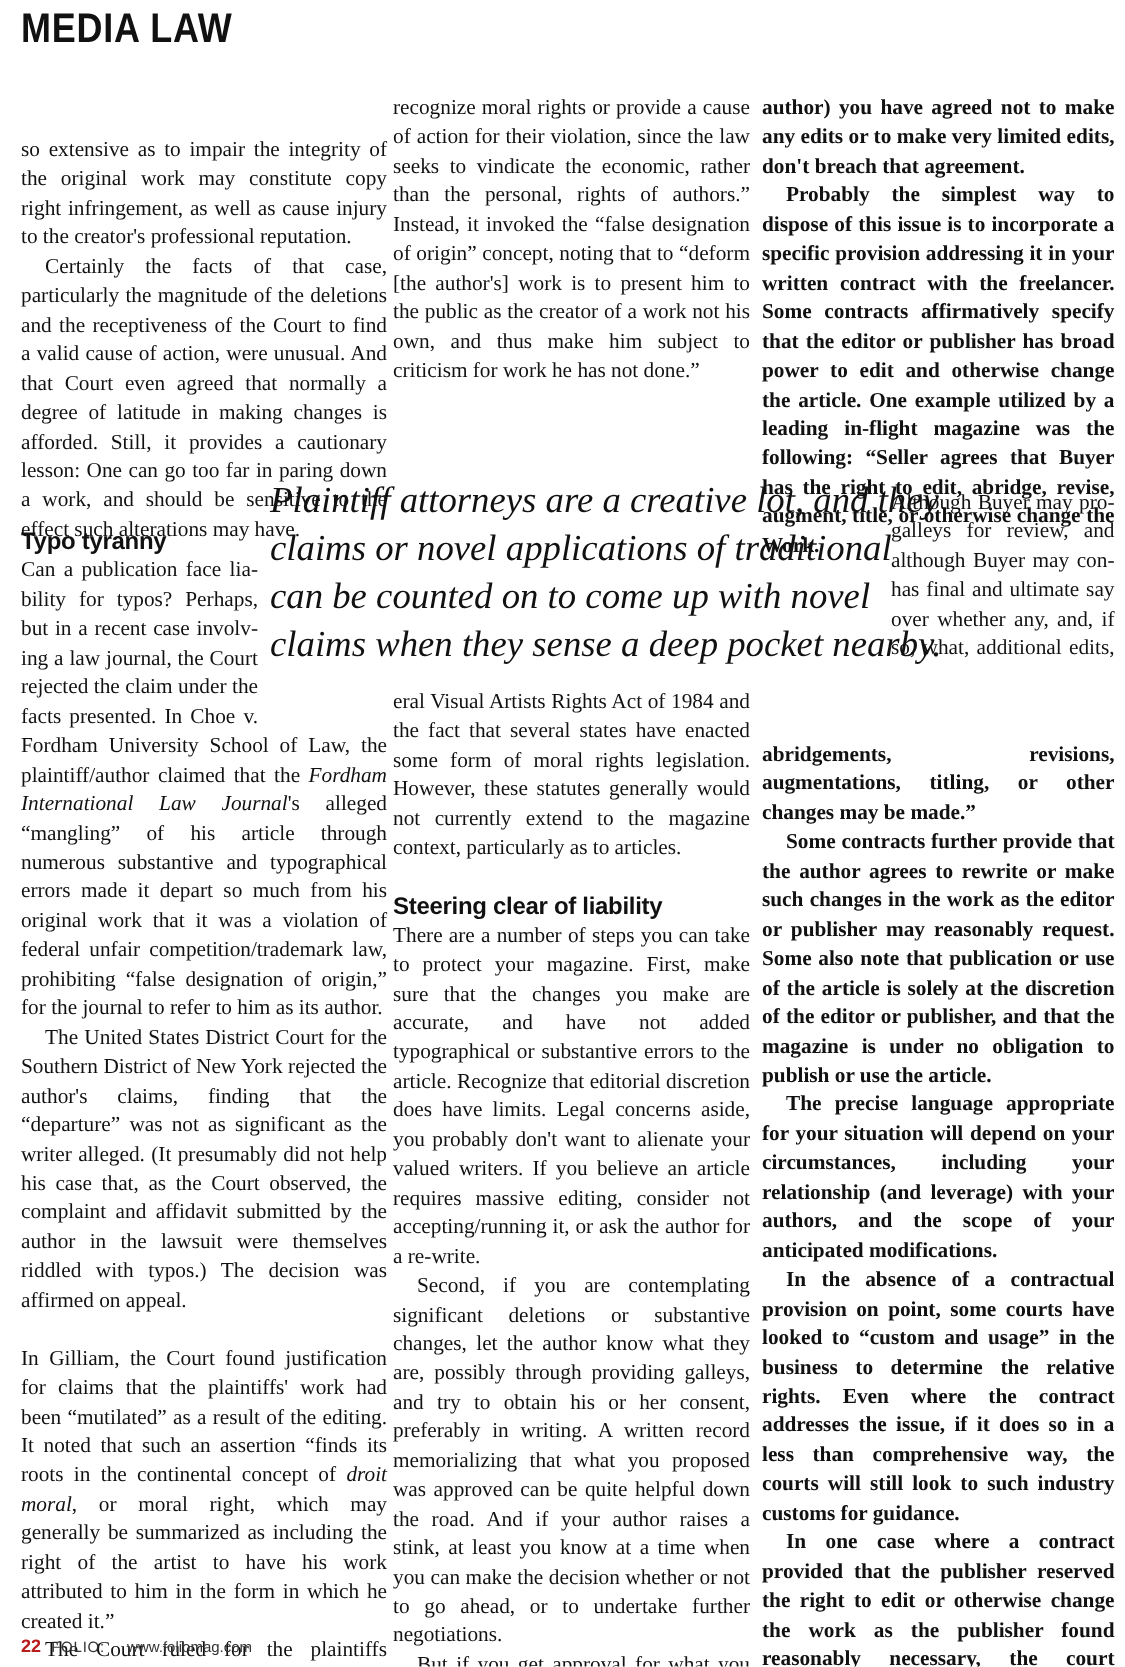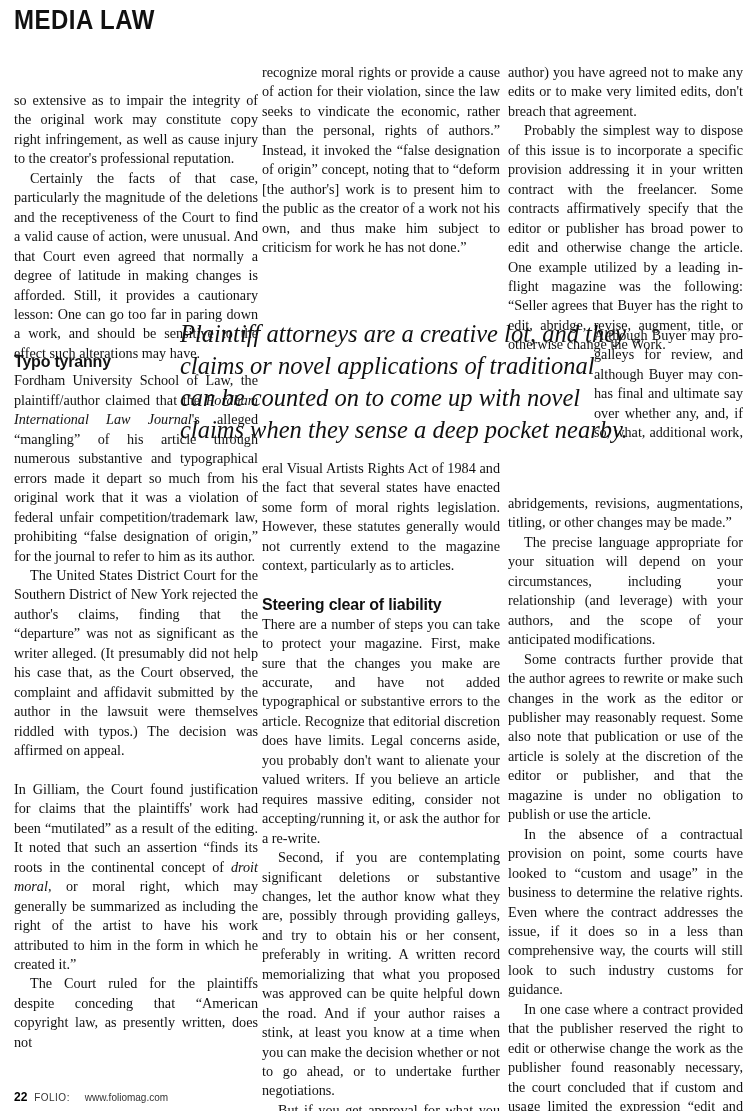--- a/index.html
+++ b/index.html
@@ -12,56 +12,64 @@
   .col {
     position: absolute; top: 63px;
     font-family: "Liberation Serif", "DejaVu Serif", serif;
     font-size: 14.2px; line-height: 19.45px; text-align: justify;
     hyphens: manual;
   }
   .col p { margin: 0; text-indent: 16px; }
   .col p.noindent { text-indent: 0; }
   .col1 { left: 14px; width: 244px; margin-top: 28px; }
   .col2 { left: 262px; width: 238px; }
-  .col3 { left: 508px; width: 235px; }
+  .col3 { left: 508px; width: 235px; font-weight: bold; }
   .subhead {
     font-family: "Liberation Sans", "DejaVu Sans", sans-serif;
     font-weight: bold; font-size: 16px; line-height: 19.45px; letter-spacing: -0.2px;
     margin: 0;
   }
   .gap { height: 19.45px; }
   .pullquote {
     position: absolute; left: 180px; top: 318px; width: 408px;
     font-family: "Liberation Serif", "DejaVu Serif", serif;
     font-style: italic; font-size: 24.5px; line-height: 32px; color: #111;
     white-space: nowrap;
   }
   .pullquote span { display: block; }
   .line { display: block; text-align-last: justify; }
   .c3-narrow { position: absolute; left: 594px; top: 326px; width: 149px; }
   .folio {
     position: absolute; left: 14px; top: 1090px;
     font-family: "Liberation Sans", "DejaVu Sans", sans-serif; font-size: 10px; color: #333;
   }
-  .folio .pg { font-weight: bold; font-size: 12px; color: #000000; margin-right: 4px; }
+  .folio .pg { font-weight: bold; font-size: 12px; color: #b91c1c; margin-right: 4px; }
   .folio .mag { margin-right: 12px; letter-spacing: 0.5px; }
   em { font-style: italic; }
 </style>
 </head>
 <body>
 
 <div class="header">MEDIA LAW</div>
 
 <div class="col col1">
   <p class="noindent">so extensive as to impair the integrity of the original work may constitute copy right infringement, as well as cause injury to the creator's professional reputation.</p>
   <p>Certainly the facts of that case, particularly the magnitude of the deletions and the receptiveness of the Court to find a valid cause of action, were unusual. And that Court even agreed that normally a degree of latitude in making changes is afforded. Still, it provides a cautionary lesson: One can go too far in paring down a work, and should be sensitive to the effect such alterations may have.</p>
 </div>
 
 <div class="col col1" style="top:324px;">
   <h3 class="subhead">Typo tyranny</h3>
+  <div class="c1-narrow">
+    <span class="line" style="width:158px">Can a publication face lia-</span>
+    <span class="line" style="width:158px">bility for typos? Perhaps,</span>
+    <span class="line" style="width:158px">but in a recent case involv-</span>
+    <span class="line" style="width:158px">ing a law journal, the Court</span>
+    <span class="line" style="width:158px">rejected the claim under the</span>
+    <span class="line" style="width:158px">facts presented. In Choe v.</span>
+  </div>
   <p class="noindent"><span>Fordham University School of Law, the plaintiff/author claimed that the </span><em>Fordham International Law Journal</em><span>'s alleged “mangling” of his article through numerous substantive and typographical errors made it depart so much from his original work that it was a violation of federal unfair competition/trademark law, prohibiting “false designation of origin,” for the journal to refer to him as its author.</span></p>
   <p>The United States District Court for the Southern District of New York rejected the author's claims, finding that the “departure” was not as significant as the writer alleged. (It presumably did not help his case that, as the Court observed, the complaint and affidavit submitted by the author in the lawsuit were themselves riddled with typos.) The decision was affirmed on appeal.</p>
   <div class="gap"></div>
   <p class="noindent"><span>In Gilliam, the Court found justification for claims that the plaintiffs' work had been “mutilated” as a result of the editing. It noted that such an assertion “finds its roots in the continental concept of </span><em>droit moral</em><span>, or moral right, which may generally be summarized as including the right of the artist to have his work attributed to him in the form in which he created it.”</span></p>
   <p>The Court ruled for the plaintiffs despite conceding that “American copyright law, as presently written, does not</p>
 </div>
 
 <div class="col col2">
   <p class="noindent">recognize moral rights or provide a cause of action for their violation, since the law seeks to vindicate the economic, rather than the personal, rights of authors.” Instead, it invoked the “false designation of origin” concept, noting that to “deform [the author's] work is to present him to the public as the creator of a work not his own, and thus make him subject to criticism for work he has not done.”</p>
 </div>
@@ -86,27 +94,27 @@
   <p class="noindent">author) you have agreed not to make any edits or to make very limited edits, don't breach that agreement.</p>
   <p>Probably the simplest way to dispose of this issue is to incorporate a specific provision addressing it in your written contract with the freelancer. Some contracts affirmatively specify that the editor or publisher has broad power to edit and otherwise change the article. One example utilized by a leading in-flight magazine was the following: “Seller agrees that Buyer has the right to edit, abridge, revise, augment, title, or otherwise change the Work.</p>
 </div>
 
 <div class="col c3-narrow">
   <span class="line">Although Buyer may pro-</span>
   <span class="line">galleys for review, and</span>
   <span class="line">although Buyer may con-</span>
   <span class="line">has final and ultimate say</span>
   <span class="line">over whether any, and, if</span>
-  <span class="line">so, what, additional work,</span>
+  <span class="line">so, what, additional edits,</span>
 </div>
 
 <div class="col col3" style="top:494px;">
   <p class="noindent">abridgements, revisions, augmentations, titling, or other changes may be made.”</p>
+  <p>Some contracts further provide that the author agrees to rewrite or make such changes in the work as the editor or publisher may reasonably request. Some also note that publication or use of the article is solely at the discretion of the editor or publisher, and that the magazine is under no obligation to publish or use the article.</p>
   <p>The precise language appropriate for your situation will depend on your circumstances, including your relationship (and leverage) with your authors, and the scope of your anticipated modifications.</p>
-  <p>Some contracts further provide that the author agrees to rewrite or make such changes in the work as the editor or publisher may reasonably request. Some also note that publication or use of the article is solely at the discretion of the editor or publisher, and that the magazine is under no obligation to publish or use the article.</p>
   <p>In the absence of a contractual provision on point, some courts have looked to “custom and usage” in the business to determine the relative rights. Even where the contract addresses the issue, if it does so in a less than comprehensive way, the courts will still look to such industry customs for guidance.</p>
   <p><span>In one case where a contract provided that the publisher reserved the right to edit or otherwise change the work as the publisher found reasonably necessary, the court concluded that if custom and usage limited the expression “edit and change” to “reasonable modification,” the author would prevail where very substantial changes were made.</span></p>
 
 </div>
 
 <div class="folio">
   <span class="pg">22</span>
   <span class="mag">FOLIO:</span>
   <span>www.foliomag.com</span>
 </div>

